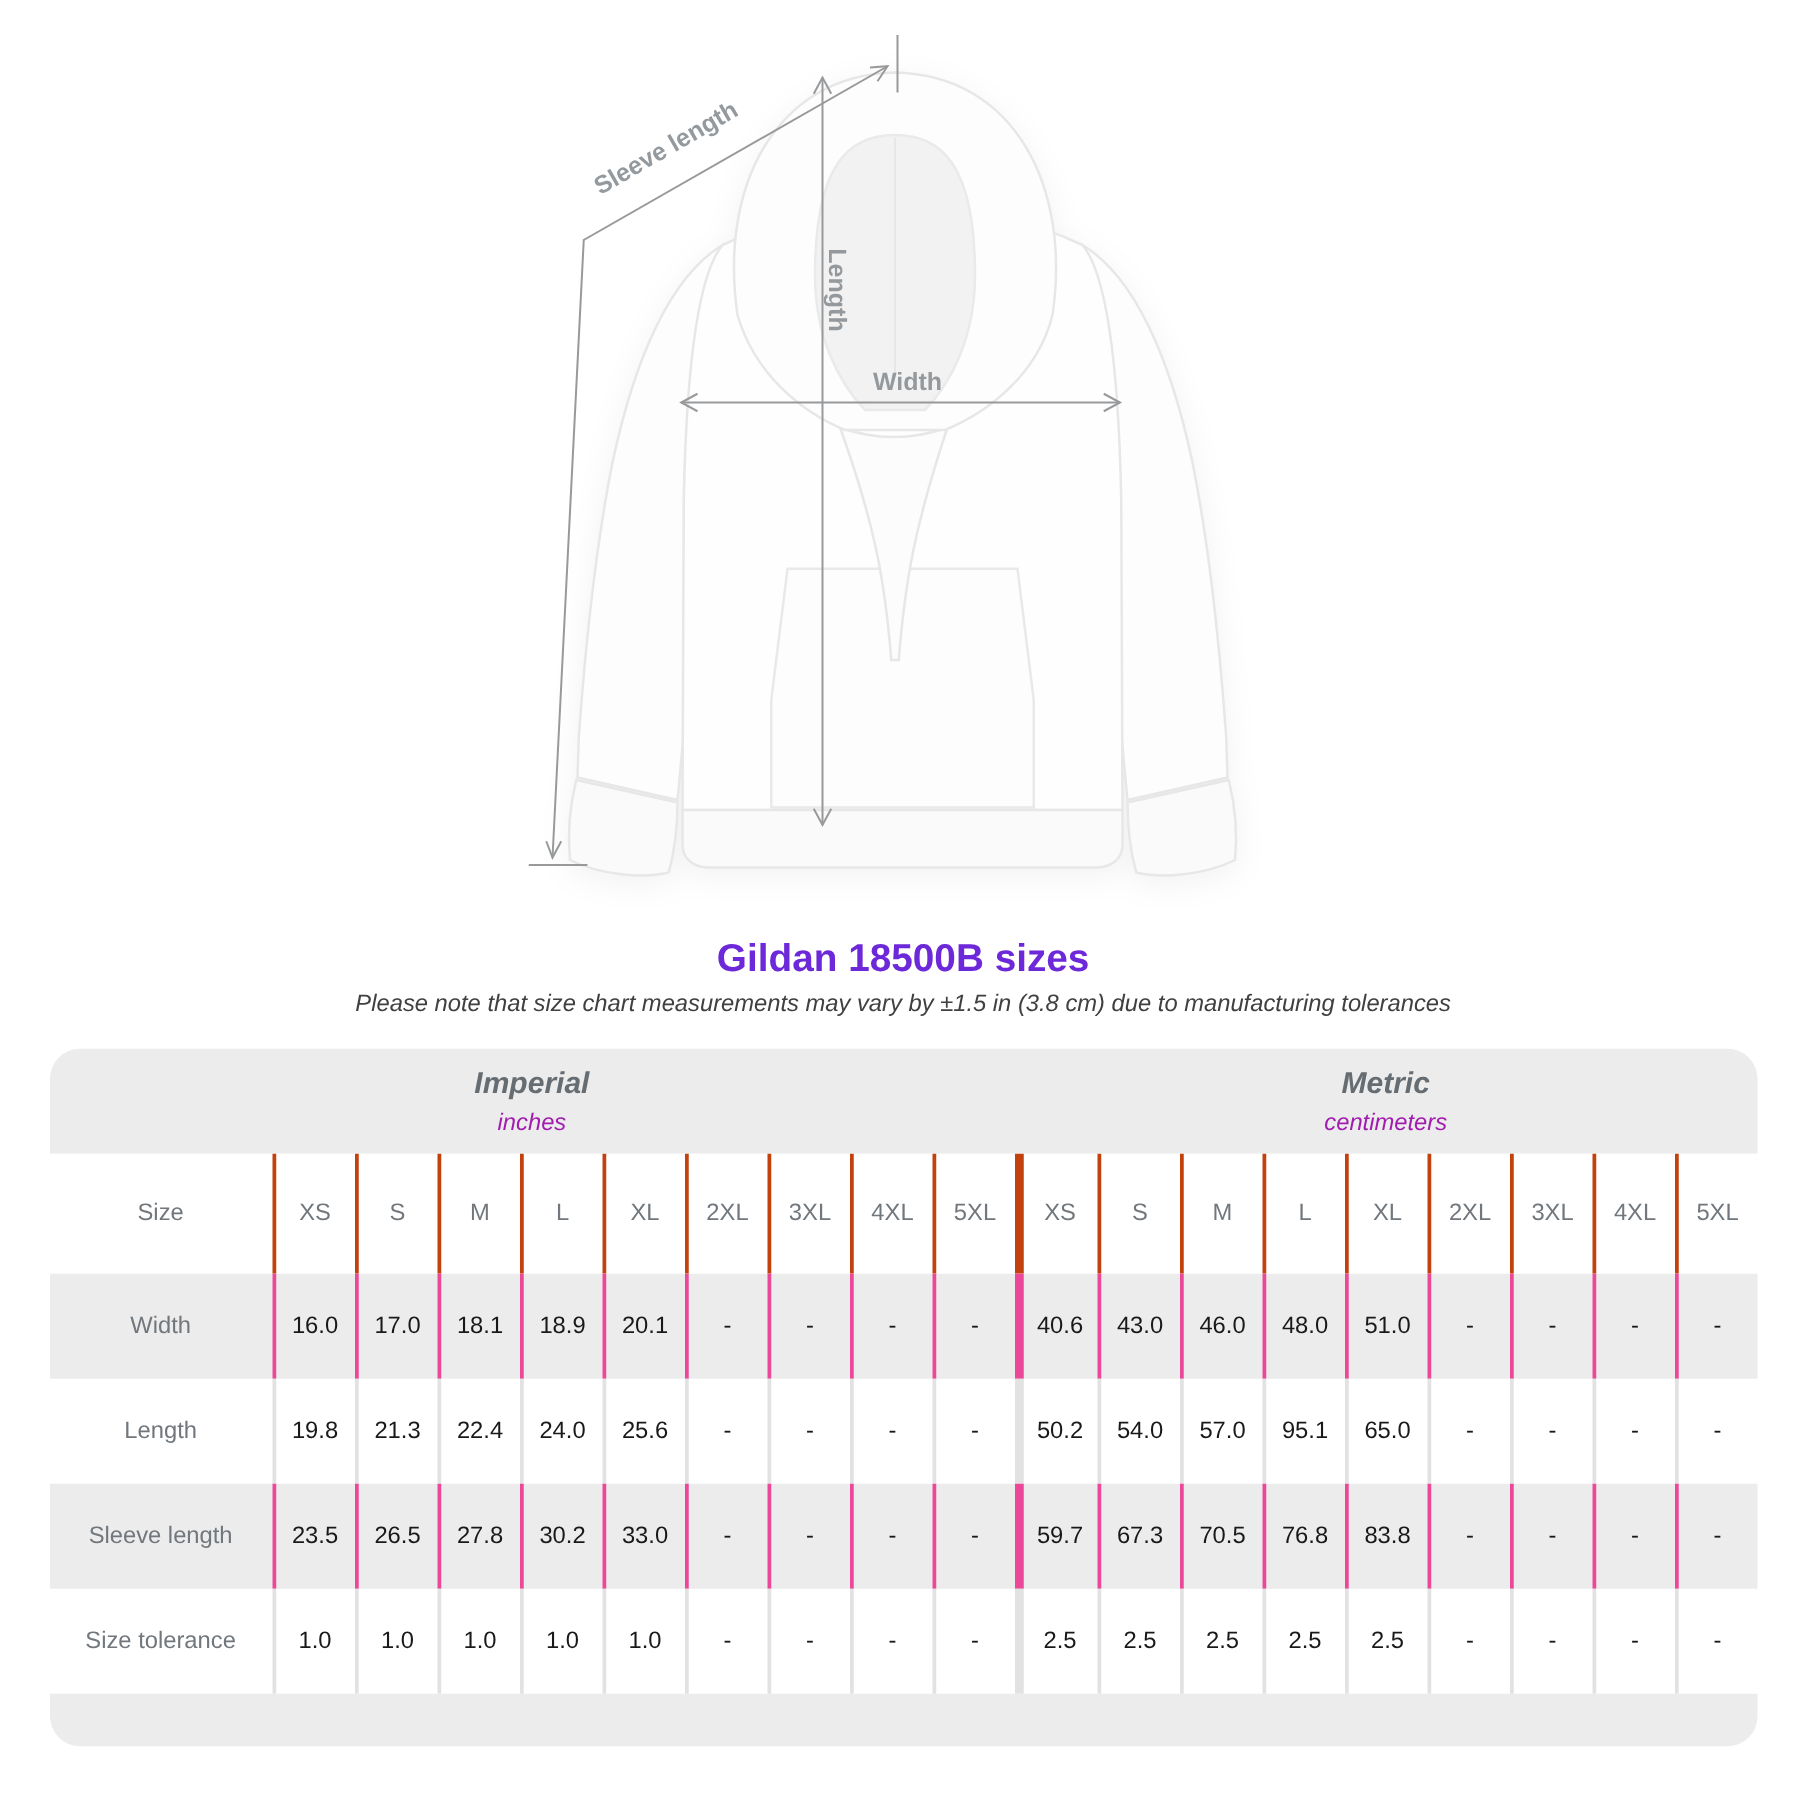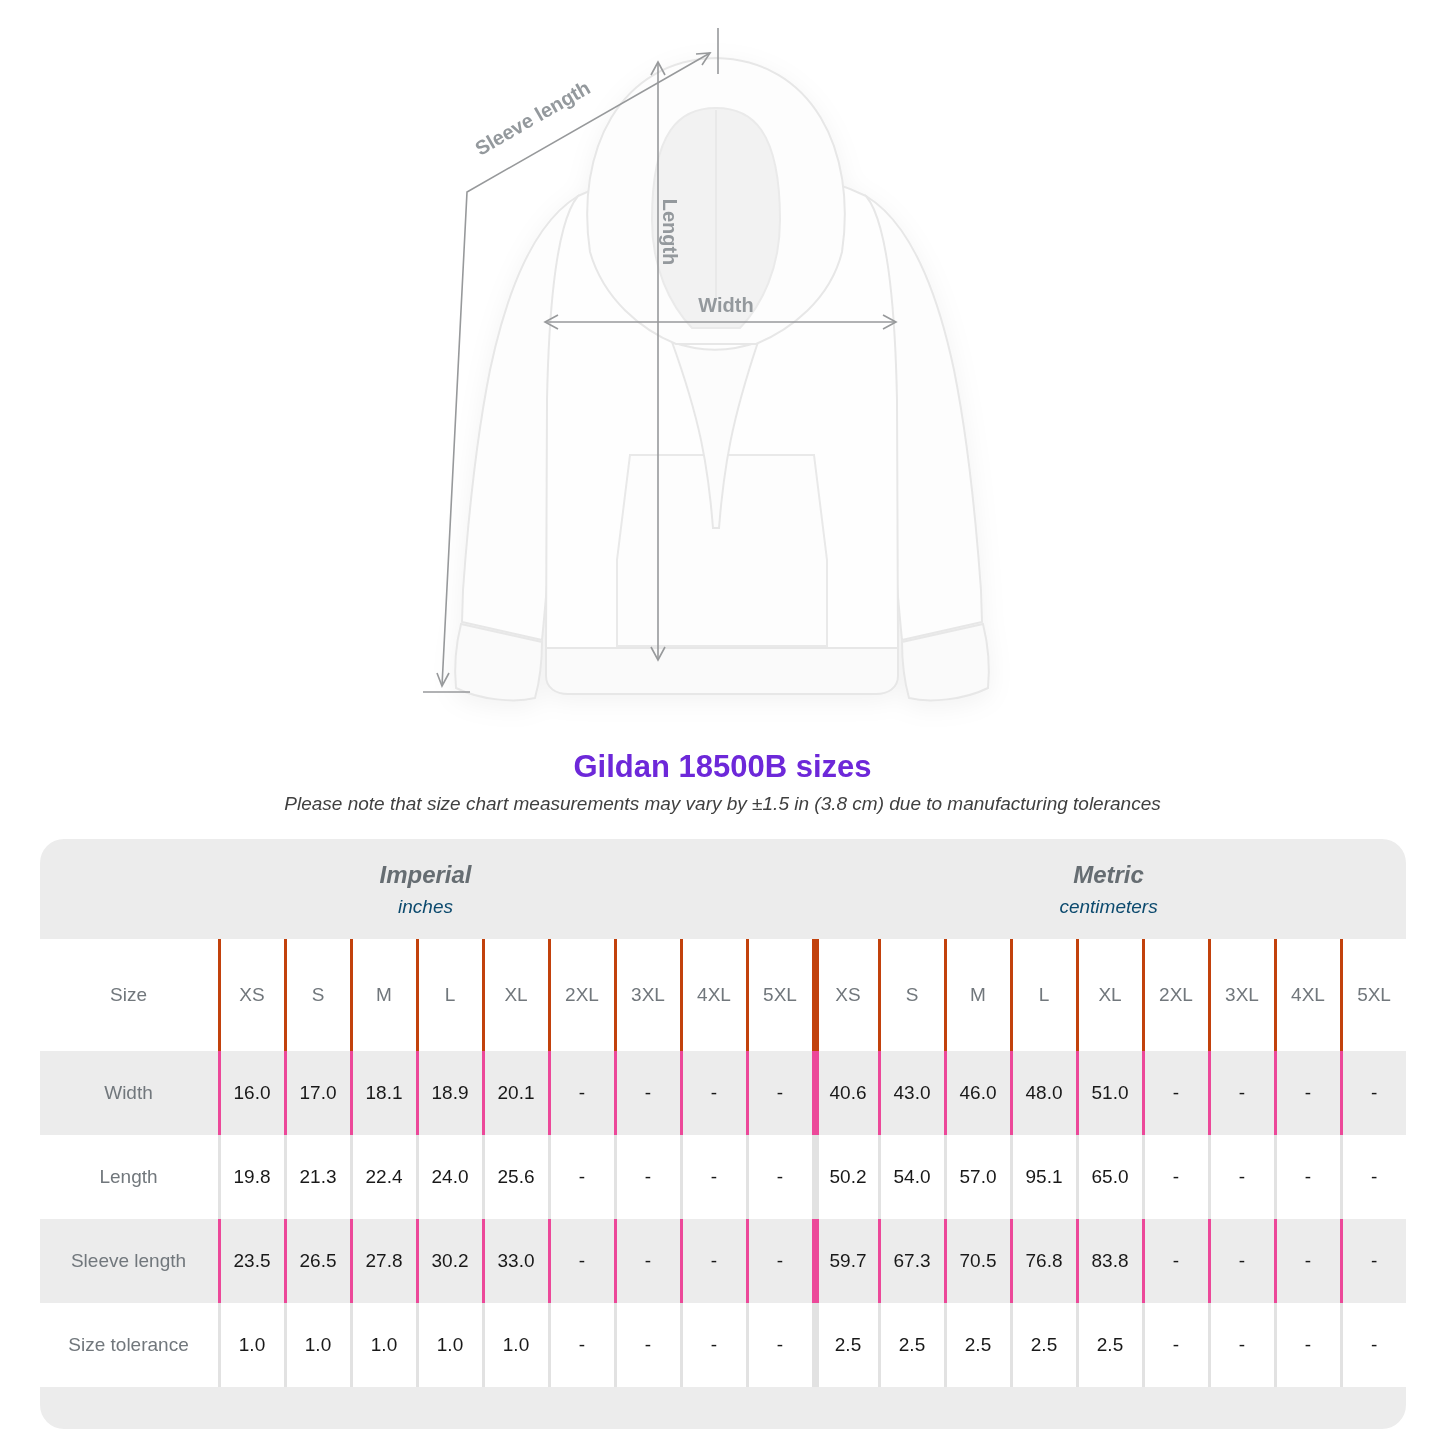--- a/index.html
+++ b/index.html
@@ -32,27 +32,27 @@
   .table-wrap { width:1366px; margin:0 auto; }
   table.size-table {
     border-collapse:separate; border-spacing:0;
     table-layout:fixed; width:1366px;
   }
   .size-table th, .size-table td {
     text-align:center; vertical-align:middle;
     padding:0; font-weight:normal;
   }
   
-  .band { background:#ececec; height:100px; }
+  .band { background:#ececec; height:84px; }
   .band-left  { border-top-left-radius:24px; }
   .band-right { border-top-right-radius:24px; }
   .group-name { font-size:24px; font-weight:bold; font-style:italic; color:#666d72; }
-  .group-unit { font-size:19px; font-style:italic; color:#0c4a6e; margin-top:7px; }
-  
-  .sizes-row th { background:#ffffff; height:112px; }
+  .group-unit { font-size:19px; font-style:italic; color:#a21caf; margin-top:7px; }
+  
+  .sizes-row th { background:#ffffff; height:96px; }
   .size-col {
     border-left:3px solid #c2410c;
     font-size:19px; font-weight:bold; color:#71777c;
   }
   
   tbody th, tbody td { height:84px; }
   .row-label { font-size:19px; font-weight:bold; color:#71777c; }
   .value-cell { font-size:19px; color:#191919; }
   tr.row-gray th, tr.row-gray td { background:#ececec; }
   tr.row-gray .value-cell  { border-left:3px solid #ec4899; }

